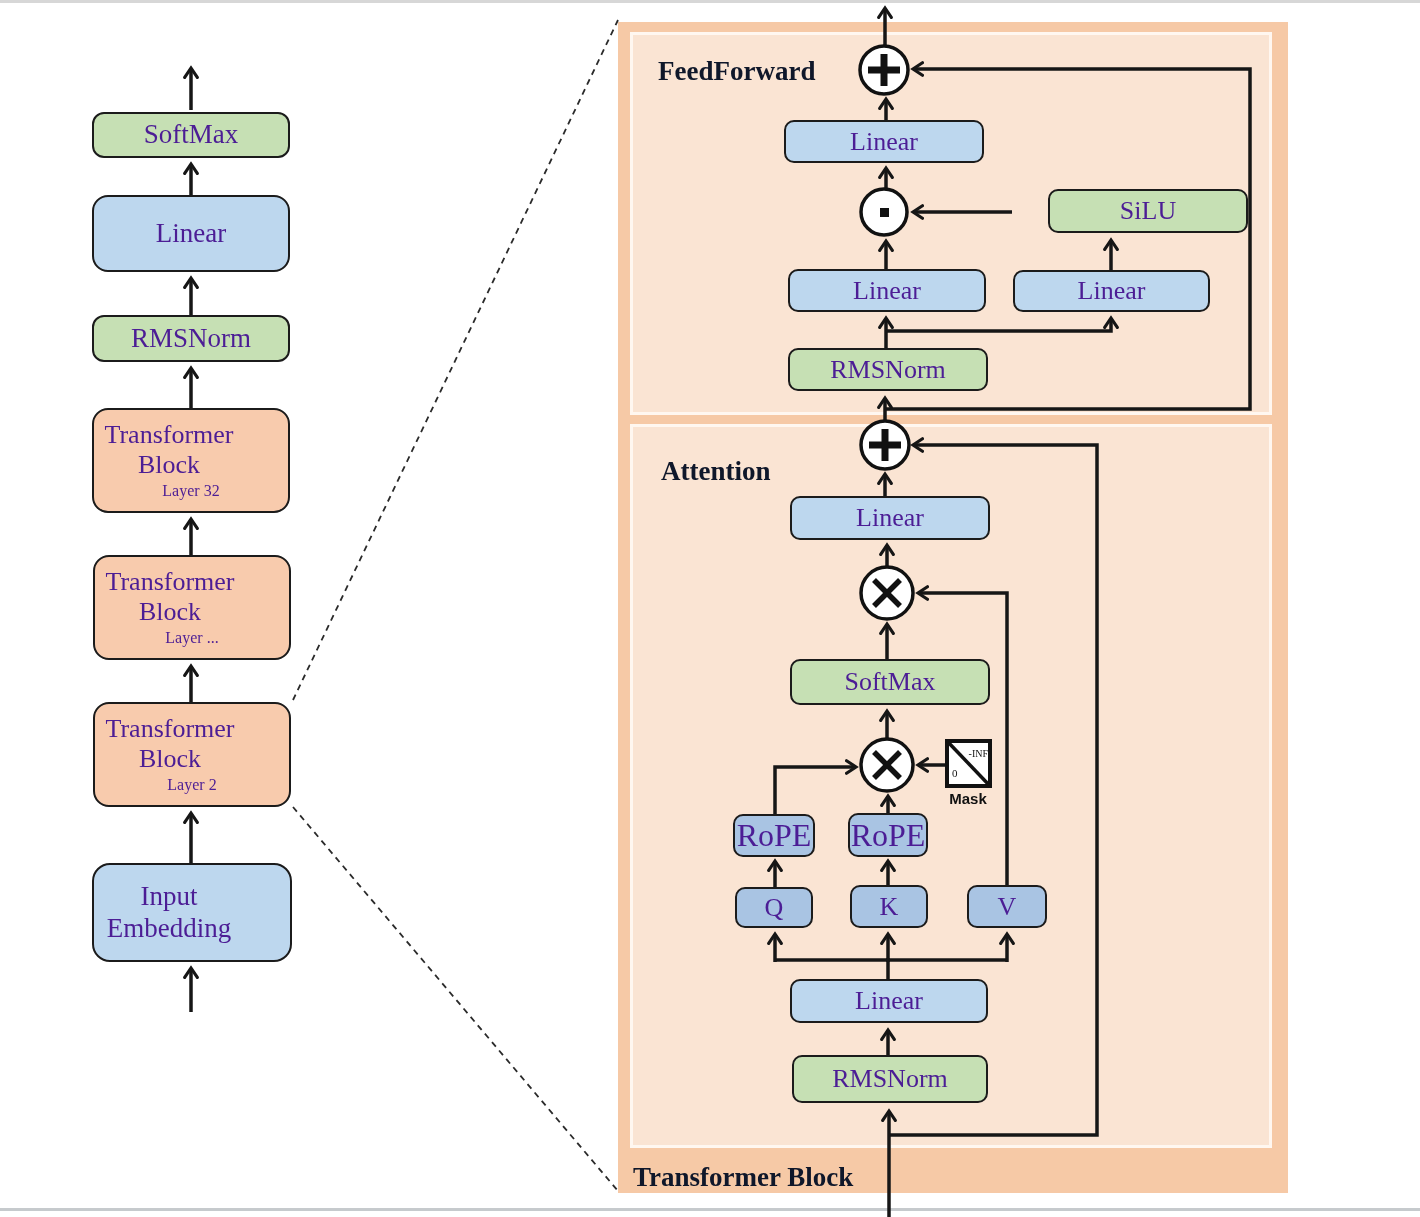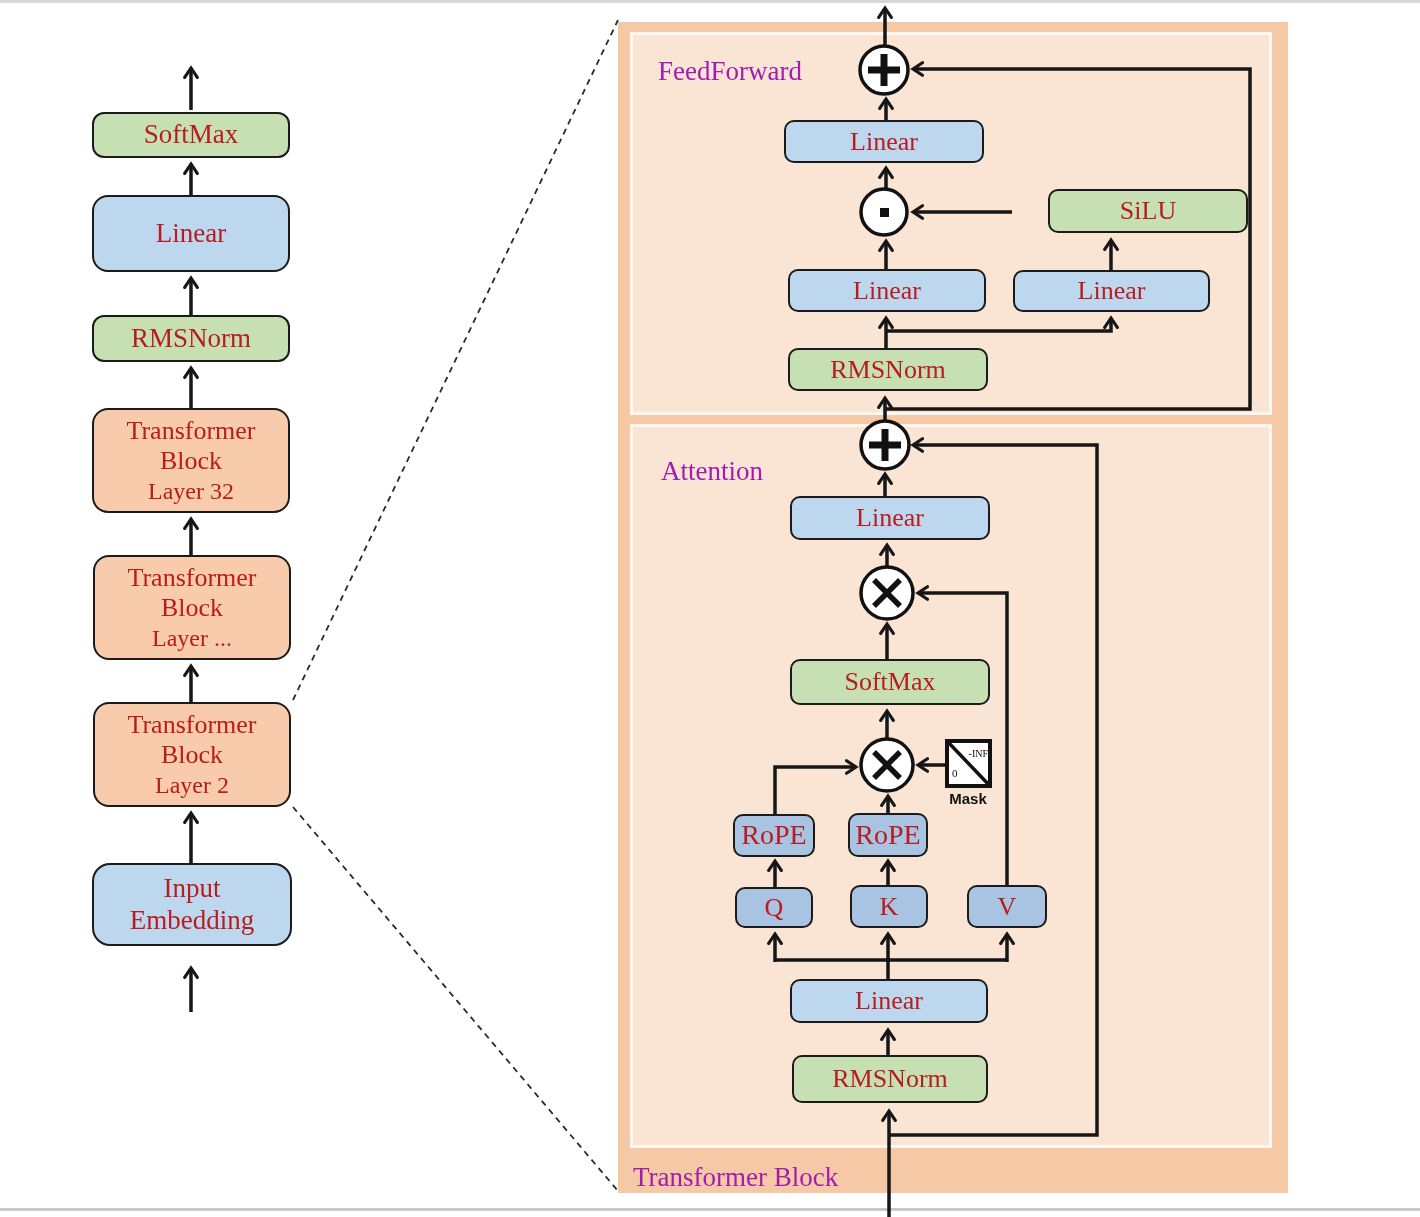--- a/index.html
+++ b/index.html
@@ -8,31 +8,31 @@
   .rule{position:absolute;left:0;width:1420px;}
   #rule-top{top:0;height:3px;background:#d7d7d7;}
   #rule-bottom{top:1208px;height:3px;background:#c6cacd;}
 
   .panel{position:absolute;box-sizing:border-box;}
   #panel-outer{left:618px;top:22px;width:670px;height:1171px;background:#f6c9a6;}
   .panel-inner{background:#fae4d3;border:3px solid #fff7f0;}
   #panel-ff{left:630px;top:32px;width:642px;height:383px;}
   #panel-att{left:630px;top:424px;width:642px;height:724px;}
 
-  .sec-label{position:absolute;font-size:27px;color:#a21caf;white-space:nowrap;}
+  .sec-label{position:absolute;font-size:27px;color:#0f172a;white-space:nowrap;font-weight:bold;}
 
   .box{position:absolute;box-sizing:border-box;border:2.5px solid #1b1b1b;
-       display:flex;flex-direction:column;align-items:center;justify-content:center;
-       text-align:center;color:#b91c1c;line-height:1.15;}
+       display:flex;flex-direction:column;justify-content:center;
+       text-align:center;color:#4c1d95;line-height:1.15;}
   .blue{background:#bdd7ee;}
   .green{background:#c6e0b4;}
   .orange{background:#f8cbad;}
   .slate{background:#a9c4e3;}
-  .f26{font-size:26px;} .f27{font-size:27px;} .f24{font-size:28px;}
-  .sub{font-size:24px;margin-top:2px;}
+  .f26{font-size:26px;} .f27{font-size:27px;} .f24{font-size:32px;}
+  .sub{font-size:16px;margin-top:2px;}
   .r12{border-radius:12px;} .r16{border-radius:16px;} .r10{border-radius:10px;} .r18{border-radius:18px;}
 
   svg#wires{position:absolute;left:0;top:0;pointer-events:none;}
   .wire{fill:none;stroke:#161616;stroke-width:3.5px;}
   .dash{fill:none;stroke:#2a2a2a;stroke-width:1.8px;stroke-dasharray:6 5;}
   .node{fill:#ffffff;stroke:#111111;stroke-width:3.5px;}
   .glyph{fill:none;stroke:#111111;}
   .mask-rect{fill:#ffffff;stroke:#111111;stroke-width:4px;}
   .mask-text{font-family:"Liberation Serif","DejaVu Serif",serif;fill:#111;}
   .mask-label{font-family:"Liberation Sans","DejaVu Sans",sans-serif;font-weight:600;fill:#111;}
@@ -67,21 +67,21 @@
     <span class="sub">Layer 32</span>
   </div>
   <div class="box orange r16 f26" style="left:93px;top:555px;width:198px;height:105px;">
     <span style="width:150px">Transformer Block</span>
     <span class="sub">Layer ...</span>
   </div>
   <div class="box orange r16 f26" style="left:93px;top:702px;width:198px;height:105px;">
     <span style="width:150px">Transformer Block</span>
     <span class="sub">Layer 2</span>
   </div>
-  <div class="box blue r18 f27" style="left:92px;top:863px;width:200px;height:83px;">
+  <div class="box blue r18 f27" style="left:92px;top:863px;width:200px;height:99px;">
     <span style="width:150px">Input Embedding</span>
   </div>
 
   <div class="box blue r10 f26" style="left:784px;top:120px;width:200px;height:43px;">
     <span>Linear</span>
   </div>
   <div class="box green r10 f26" style="left:1048px;top:189px;width:200px;height:44px;">
     <span>SiLU</span>
   </div>
   <div class="box blue r10 f26" style="left:788px;top:269px;width:198px;height:43px;">

